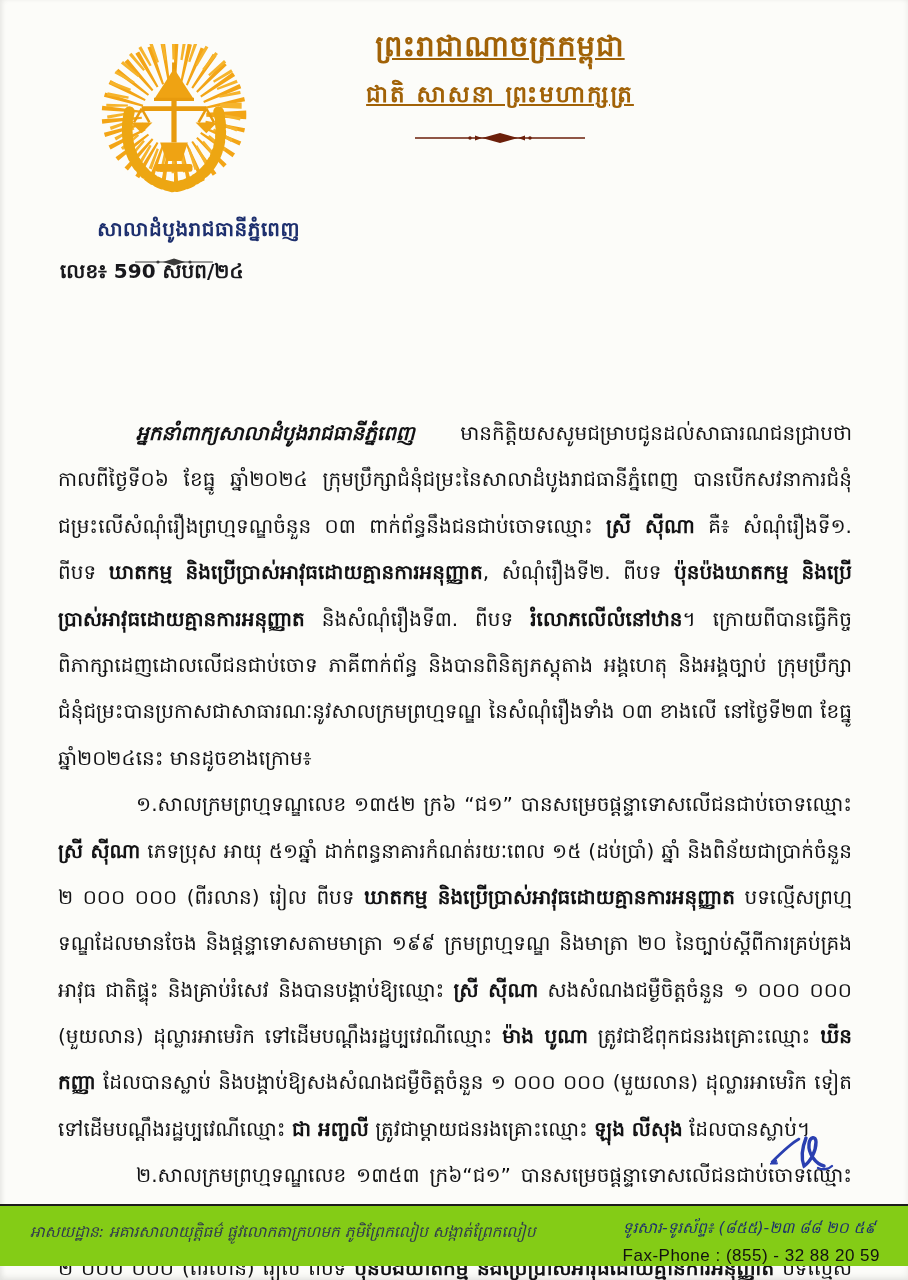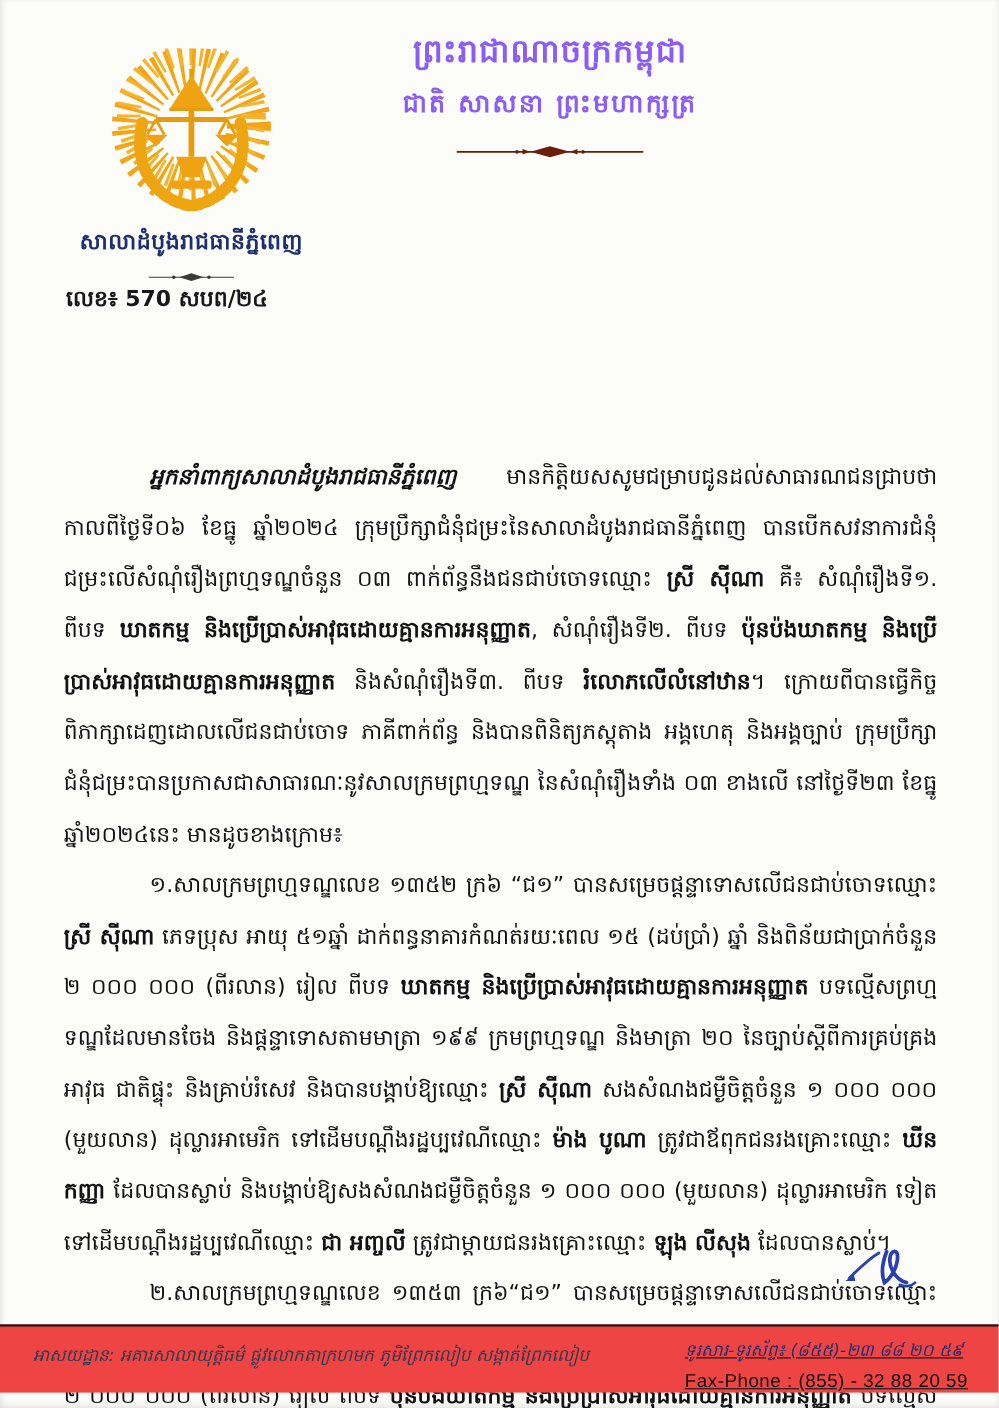--- a/index.html
+++ b/index.html
@@ -12,24 +12,24 @@
     font-family:"DejaVu Sans", sans-serif;
     color:#141414;
     overflow:hidden;
     box-shadow:inset 0 -3px 6px rgba(0,0,0,0.08), inset 3px 0 5px rgba(0,0,0,0.04);
   }
 
   
   .emblem-block { position:absolute; left:48px; top:44px; width:252px; text-align:center; }
   .emblem-wrap { width:156px; height:160px; margin:0 auto; }
   .emblem-wrap svg { width:100%; height:100%; }
-  .court-name { margin-top:2px; font-size:20px; font-weight:bold; color:#1d2f6e; letter-spacing:.5px; white-space:nowrap; }
+  .court-name { margin-top:12px; font-size:20px; font-weight:bold; color:#1d2f6e; letter-spacing:.5px; white-space:nowrap;text-align:right; }
   .court-divider { margin-top:5px; }
 
-  .kingdom-block { position:absolute; left:300px; top:28px; width:400px; text-align:center; color:#8b5cf6; }
+  .kingdom-block { position:absolute; left:300px; top:28px; width:400px; text-align:center; color:#a16207;text-decoration:underline; }
   .kingdom-title { font-size:29px; font-weight:bold; letter-spacing:1px; }
   .kingdom-motto { margin-top:10px; font-size:23px; font-weight:bold; letter-spacing:2px; }
   .kingdom-divider { margin-top:16px; }
 
   
   .doc-number { position:absolute; left:60px; top:258px; font-size:20px; font-weight:bold; color:#18181c; white-space:nowrap; }
 
   .title-block { position:absolute; left:70px; top:250px; width:800px; text-align:center; color:#101014; }
   .doc-title { font-size:26px; font-weight:bold; }
   .doc-subtitle { margin-top:7px; font-size:23px; font-weight:bold; }
@@ -39,23 +39,23 @@
   
   .body-text { position:absolute; left:58px; top:410px; width:794px; font-size:20px; line-height:2.32; text-align:justify; color:#121214; }
   .body-text p { margin:0; text-indent:78px; }
   .seg-bold { font-weight:bold;margin-top:18px; }
   .seg-italic { font-style:italic; }
 
   .signature-mark { position:absolute; right:64px; top:1128px; width:78px; height:52px; }
   .signature-mark svg { width:100%; height:100%; }
 
   
-  .footer { position:absolute; left:0; top:1204px; width:100%; height:62px; border-top:2px solid #1c1c1c; padding:12px 28px 0 30px; display:flex; justify-content:space-between; background:#ef4444; }
+  .footer { position:absolute; left:0; top:1204px; width:100%; height:62px; border-top:2px solid #1c1c1c; padding:12px 28px 0 30px; display:flex; justify-content:space-between; background:#84cc16; }
   .footer-left { font-style:italic; color:#30394f; font-size:15.5px; line-height:1.85; max-width:560px; }
-  .footer-right { text-align:left;text-decoration:underline; }
+  .footer-right { text-align:left; }
   .footer-phone-khmer { font-style:italic; color:#1d2f6e; font-size:15.5px; }
   .footer-phone-latin { margin-top:5px; color:#111; font-size:17px; font-family:"Liberation Sans", sans-serif; letter-spacing:.5px; }
 </style>
 </head>
 <body>
 
 <div class="page">
 
   <div class="emblem-block">
     <div class="emblem-wrap">
@@ -102,21 +102,21 @@
         <line x1="0" y1="6" x2="170" y2="6" stroke="#6b1f0a" stroke-width="1.6"></line>
         <path d="M85,1 L103,6 L85,11 L67,6 Z" fill="#6b1f0a"></path>
         <path d="M60,3.5 L67,6 L60,8.5 Z" fill="#6b1f0a"></path>
         <path d="M110,3.5 L103,6 L110,8.5 Z" fill="#6b1f0a"></path>
         <circle cx="55" cy="6" r="1.7" fill="#6b1f0a"></circle>
         <circle cx="115" cy="6" r="1.7" fill="#6b1f0a"></circle>
       </svg>
     </div>
   </div>
 
-  <div class="doc-number">លេខ៖ 570 សបព/២៤</div>
+  <div class="doc-number">លេខ៖ 590 សបព/២៤</div>
 
 
   <div class="body-text">
     <p><span class="seg-bold seg-italic">អ្នកនាំពាក្យសាលាដំបូងរាជធានីភ្នំពេញ</span><span> មានកិត្តិយសសូមជម្រាបជូនដល់សាធារណជនជ្រាបថា កាលពីថ្ងៃទី០៦ ខែធ្នូ ឆ្នាំ២០២៤ ក្រុមប្រឹក្សាជំនុំជម្រះនៃសាលាដំបូងរាជធានីភ្នំពេញ បានបើកសវនាការជំនុំជម្រះលើសំណុំរឿងព្រហ្មទណ្ឌចំនួន ០៣ ពាក់ព័ន្ធនឹងជនជាប់ចោទឈ្មោះ </span><span class="seg-bold">ស្រី ស៊ីណា</span><span> គឺ៖ សំណុំរឿងទី១. ពីបទ </span><span class="seg-bold">ឃាតកម្ម និងប្រើប្រាស់អាវុធដោយគ្មានការអនុញ្ញាត</span><span>, សំណុំរឿងទី២. ពីបទ </span><span class="seg-bold">ប៉ុនប៉ងឃាតកម្ម និងប្រើប្រាស់អាវុធដោយគ្មានការអនុញ្ញាត</span><span> និងសំណុំរឿងទី៣. ពីបទ </span><span class="seg-bold">រំលោភលើលំនៅឋាន</span><span>។ ក្រោយពីបានធ្វើកិច្ចពិភាក្សាដេញដោលលើជនជាប់ចោទ ភាគីពាក់ព័ន្ធ និងបានពិនិត្យភស្តុតាង អង្គហេតុ និងអង្គច្បាប់ ក្រុមប្រឹក្សាជំនុំជម្រះបានប្រកាសជាសាធារណៈនូវសាលក្រមព្រហ្មទណ្ឌ នៃសំណុំរឿងទាំង ០៣ ខាងលើ នៅថ្ងៃទី២៣ ខែធ្នូ ឆ្នាំ២០២៤នេះ មានដូចខាងក្រោម៖</span></p>
     <p><span>១.សាលក្រមព្រហ្មទណ្ឌលេខ ១៣៥២ ក្រ៦ “ជ១” បានសម្រេចផ្តន្ទាទោសលើជនជាប់ចោទឈ្មោះ </span><span class="seg-bold">ស្រី ស៊ីណា</span><span> ភេទប្រុស អាយុ ៥១ឆ្នាំ ដាក់ពន្ធនាគារកំណត់រយៈពេល ១៥ (ដប់ប្រាំ) ឆ្នាំ និងពិន័យជាប្រាក់ចំនួន ២ ០០០ ០០០ (ពីរលាន) រៀល ពីបទ </span><span class="seg-bold">ឃាតកម្ម និងប្រើប្រាស់អាវុធដោយគ្មានការអនុញ្ញាត</span><span> បទល្មើសព្រហ្មទណ្ឌដែលមានចែង និងផ្តន្ទាទោសតាមមាត្រា ១៩៩ ក្រមព្រហ្មទណ្ឌ និងមាត្រា ២០ នៃច្បាប់ស្តីពីការគ្រប់គ្រងអាវុធ ជាតិផ្ទុះ និងគ្រាប់រំសេវ និងបានបង្គាប់ឱ្យឈ្មោះ </span><span class="seg-bold">ស្រី ស៊ីណា</span><span> សងសំណងជម្ងឺចិត្តចំនួន ១ ០០០ ០០០ (មួយលាន) ដុល្លារអាមេរិក ទៅដើមបណ្តឹងរដ្ឋប្បវេណីឈ្មោះ </span><span class="seg-bold">ម៉ាង បូណា</span><span> ត្រូវជាឪពុកជនរងគ្រោះឈ្មោះ </span><span class="seg-bold">ឃីន កញ្ញា</span><span> ដែលបានស្លាប់ និងបង្គាប់ឱ្យសងសំណងជម្ងឺចិត្តចំនួន ១ ០០០ ០០០ (មួយលាន) ដុល្លារអាមេរិក ទៀត ទៅដើមបណ្តឹងរដ្ឋប្បវេណីឈ្មោះ </span><span class="seg-bold">ជា អញ្ចលី</span><span> ត្រូវជាម្តាយជនរងគ្រោះឈ្មោះ </span><span class="seg-bold">ឡុង លីសុង</span><span> ដែលបានស្លាប់។</span></p>
     <p><span>២.សាលក្រមព្រហ្មទណ្ឌលេខ ១៣៥៣ ក្រ៦“ជ១” បានសម្រេចផ្តន្ទាទោសលើជនជាប់ចោទឈ្មោះ </span><span class="seg-bold">ស្រី ស៊ីណា</span><span> ភេទប្រុស អាយុ ៥១ឆ្នាំ ដាក់ពន្ធនាគារកំណត់រយៈពេល ១៥ (ដប់ប្រាំ) ឆ្នាំ និងពិន័យជាប្រាក់ចំនួន ២ ០០០ ០០០ (ពីរលាន) រៀល ពីបទ </span><span class="seg-bold">ប៉ុនប៉ងឃាតកម្ម និងប្រើប្រាស់អាវុធដោយគ្មានការអនុញ្ញាត</span><span> បទល្មើសព្រហ្មទណ្ឌដែលមានចែង និងផ្តន្ទាទោសតាមមាត្រា ២៧ មាត្រា ១៩៩ ក្រមព្រហ្មទណ្ឌ នៃព្រះរាជាណាចក្រកម្ពុជា</span></p>
   </div>
 
   <div class="signature-mark">
     <svg viewBox="0 0 78 52">

